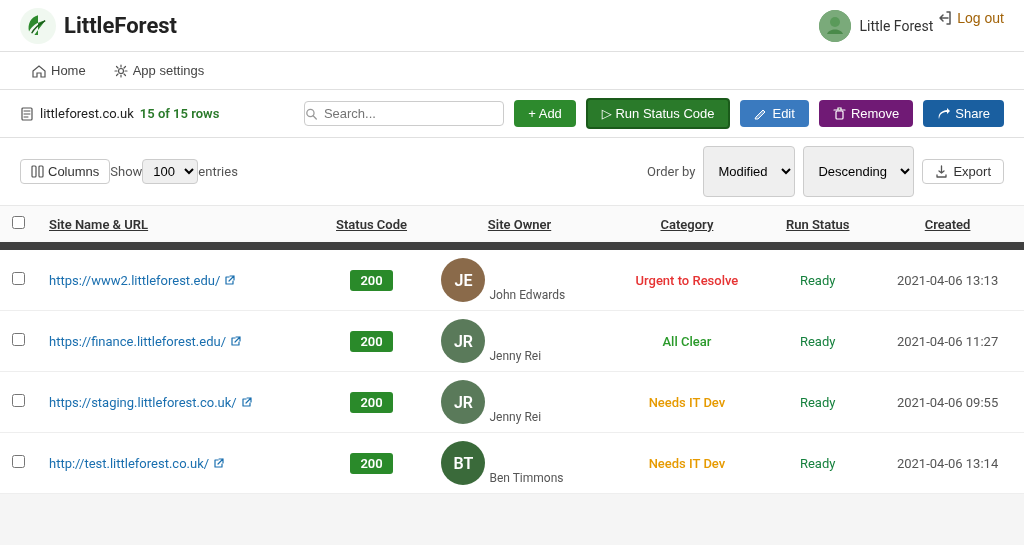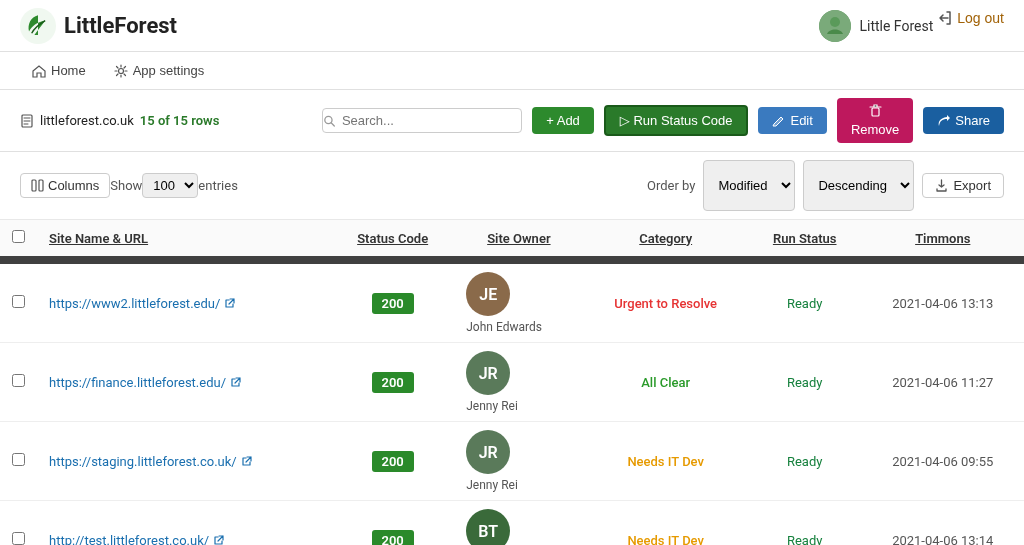--- a/index.html
+++ b/index.html
@@ -23,21 +23,21 @@
     .toolbar { background: #fff; border-bottom: 1px solid #e0e0e0; padding: 8px 20px; display: flex; align-items: center; gap: 10px; }
     .site-label { display: flex; align-items: center; gap: 6px; font-size: 13px; }
     .site-name { color: #222; font-weight: 400; }
     .row-count { color: #2a7a2a; font-weight: 600; }
     .search-box { display: flex; align-items: center; border: 1px solid #ccc; border-radius: 4px; padding: 4px 0; gap: 6px; background: #fff; flex: 1; max-width: 200px; margin-left: auto; }
     .search-box input { border: none; outline: none; font-size: 13px; width: 100%; color: #666; }
     .btn { padding: 6px 14px; border: none; border-radius: 4px; cursor: pointer; font-size: 13px; font-weight: 500; display: flex; align-items: center; gap: 5px; color: #fff; }
     .btn-add { background: #2d8a2d; }
     .btn-run { background: #2a7a2a; border: 2px solid #1a5a1a; }
     .btn-edit { background: #3a7abf; }
-    .btn-remove { background: #be185d; flex-direction: column; }
+    .btn-remove { background: #701a75; }
     .btn-share { background: #1a5fa0; }
 
     
     .table-toolbar { background: #fff; padding: 8px 20px; display: flex; align-items: center; border-bottom: 1px solid #e8e8e8; }
     .columns-btn { display: flex; align-items: center; gap: 4px; border: 1px solid #ccc; border-radius: 4px; padding: 4px 10px; background: #fff; cursor: pointer; font-size: 13px; color: #333; }
     .show-label { color: #555; }
     .entries-select { border: 1px solid #ccc; border-radius: 4px; padding: 3px 6px; font-size: 13px; }
     .entries-label { color: #555; }
     .order-area { margin-left: auto; display: flex; align-items: center; gap: 8px; }
     .order-label { color: #555; }
@@ -48,21 +48,21 @@
     .table-wrapper { background: #fff; overflow-x: auto; }
     table { width: 100%; border-collapse: collapse; }
     thead tr { border-bottom: 8px solid #404040; text-decoration: underline; }
     th { padding: 10px 12px; text-align: center; font-weight: 600; font-size: 13px; color: #333; background: #fafafa; white-space: nowrap; }
     th:nth-child(2) { text-align: left; }
     td { padding: 8px 12px; text-align: center; border-bottom: 1px solid #eee; vertical-align: middle; }
     td:nth-child(2) { text-align: left; }
     .checkbox-col { width: 32px; }
     .site-url { color: #1a6faf; text-decoration: none; display: flex; align-items: center; gap: 4px; }
     .status-badge { background: #2a8a2a; color: #fff; padding: 3px 10px; border-radius: 3px; font-size: 13px; font-weight: 600; display: inline-block; }
-    .owner-cell { display: flex; flex-direction: column; align-items: flex-start; gap: 4px; }
+    .owner-cell { display: flex; flex-direction: row; align-items: flex-end; gap: 4px; }
     .avatar-placeholder { width: 44px; height: 44px; border-radius: 50%; display: flex; align-items: center; justify-content: center; font-size: 16px; font-weight: 600; color: #fff; }
     .owner-name { font-size: 12px; color: #555; }
     .cat-urgent { color: #e63333; font-weight: 500; }
     .cat-allclear { color: #2a9a2a; font-weight: 500; }
     .cat-needsit { color: #e69a00; font-weight: 500; }
     .run-ready { color: #15803d; font-weight: 400; }
     .created-date { color: #555; white-space: nowrap; }
 
     
     .leaf-svg { width: 36px; height: 36px; }
@@ -196,21 +196,21 @@
 <div class="table-wrapper">
   <table>
     <thead>
       <tr>
         <th class="checkbox-col"><input type="checkbox" style=""></th>
         <th>Site Name &amp; URL</th>
         <th>Status Code</th>
         <th>Site Owner</th>
         <th>Category</th>
         <th>Run Status</th>
-        <th>Timmons</th>
+        <th>Created</th>
       </tr>
     </thead>
     <tbody id="table-body">
     <tr>
     <td class="checkbox-col">
       <input type="checkbox" style="">
     </td>
     <td>
       <a class="site-url" href="#">
         https://www2.littleforest.edu/

